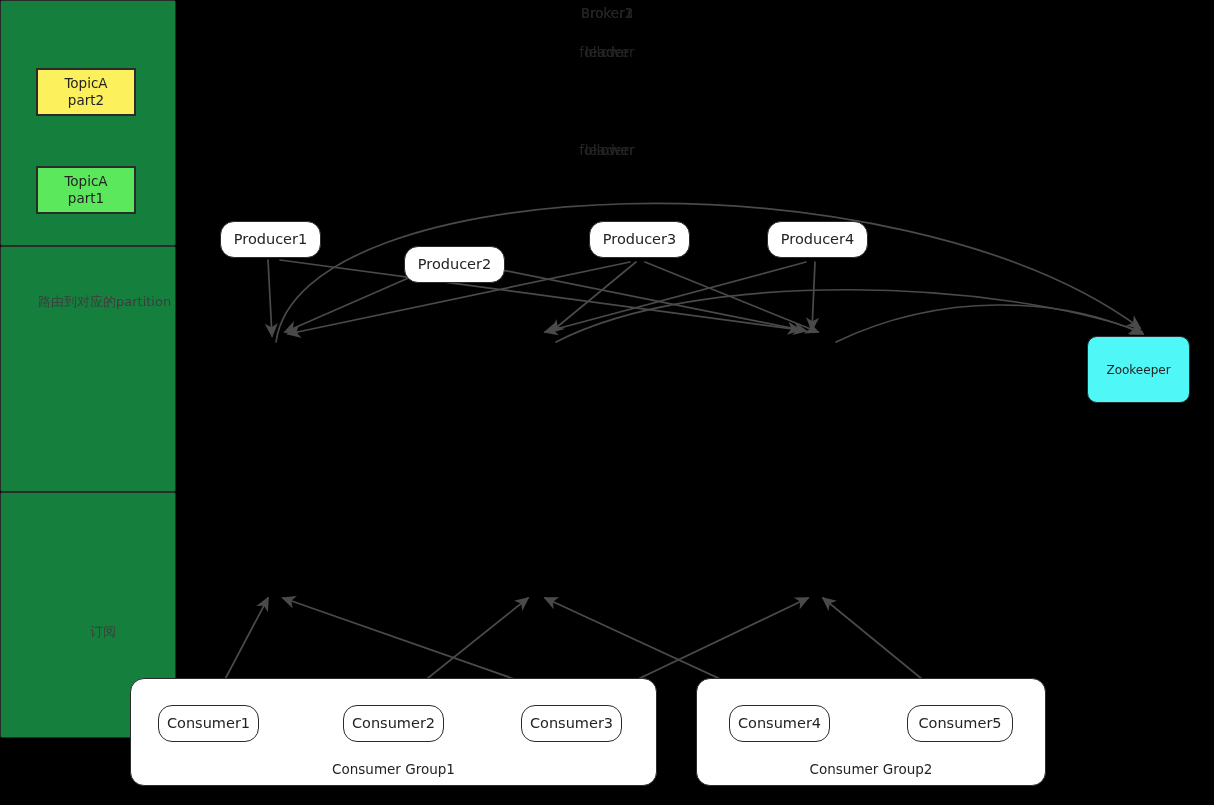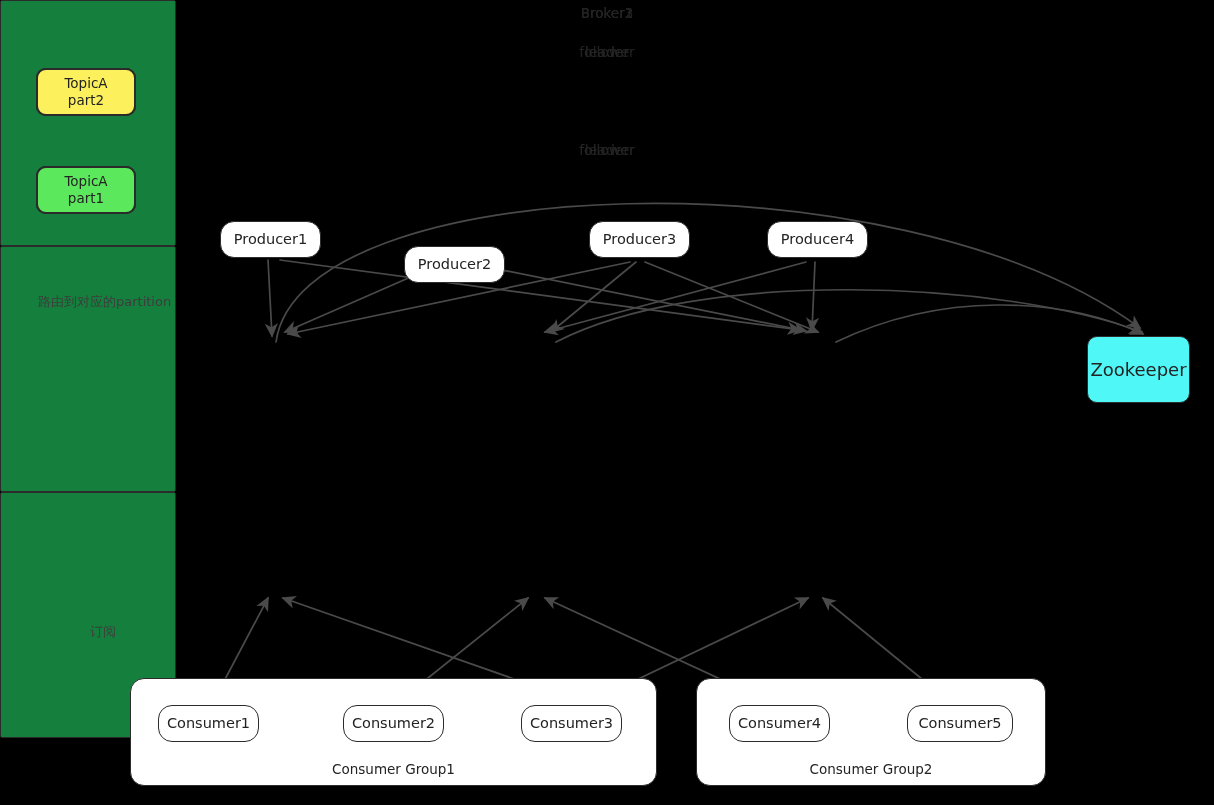--- a/index.html
+++ b/index.html
@@ -63,37 +63,37 @@
     left: 0;
     right: 0;
     text-align: center;
     font-size: 14px;
     color: #232323;
   }
   .part {
     position: absolute;
     box-sizing: border-box;
     border: 2px solid #2b2b2b;
-    border-radius: 10px;
+    border-radius: 0;
     display: flex;
     flex-direction: column;
     align-items: center;
     justify-content: center;
     font-size: 13.5px;
     color: #232323;
     line-height: 1.28;
   }
   .part span { display: block; }
   
   .zk {
     background: #4ff7f7;
     border: 1.6px solid #2b2b2b;
     border-radius: 10px;
     color: #232323;
-    font-size: 18px;
+    font-size: 12px;
   }
   
   .cgroup {
     position: absolute;
     box-sizing: border-box;
     background: #ffffff;
     border: 1.6px solid #2b2b2b;
     border-radius: 14px;
   }
   .cgroup-label {

